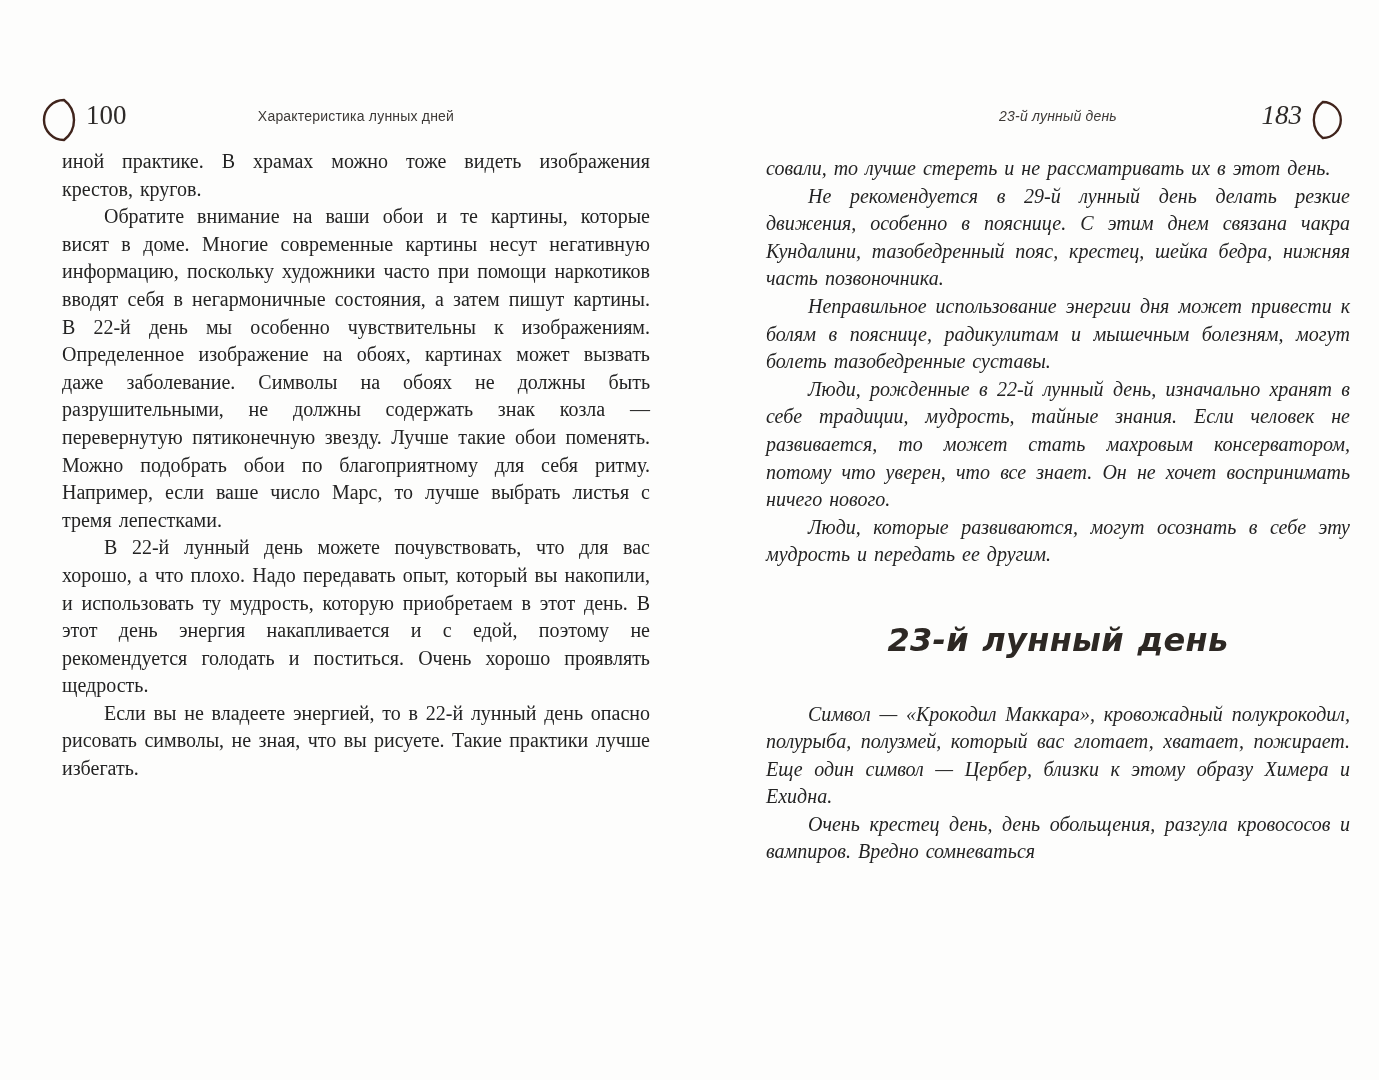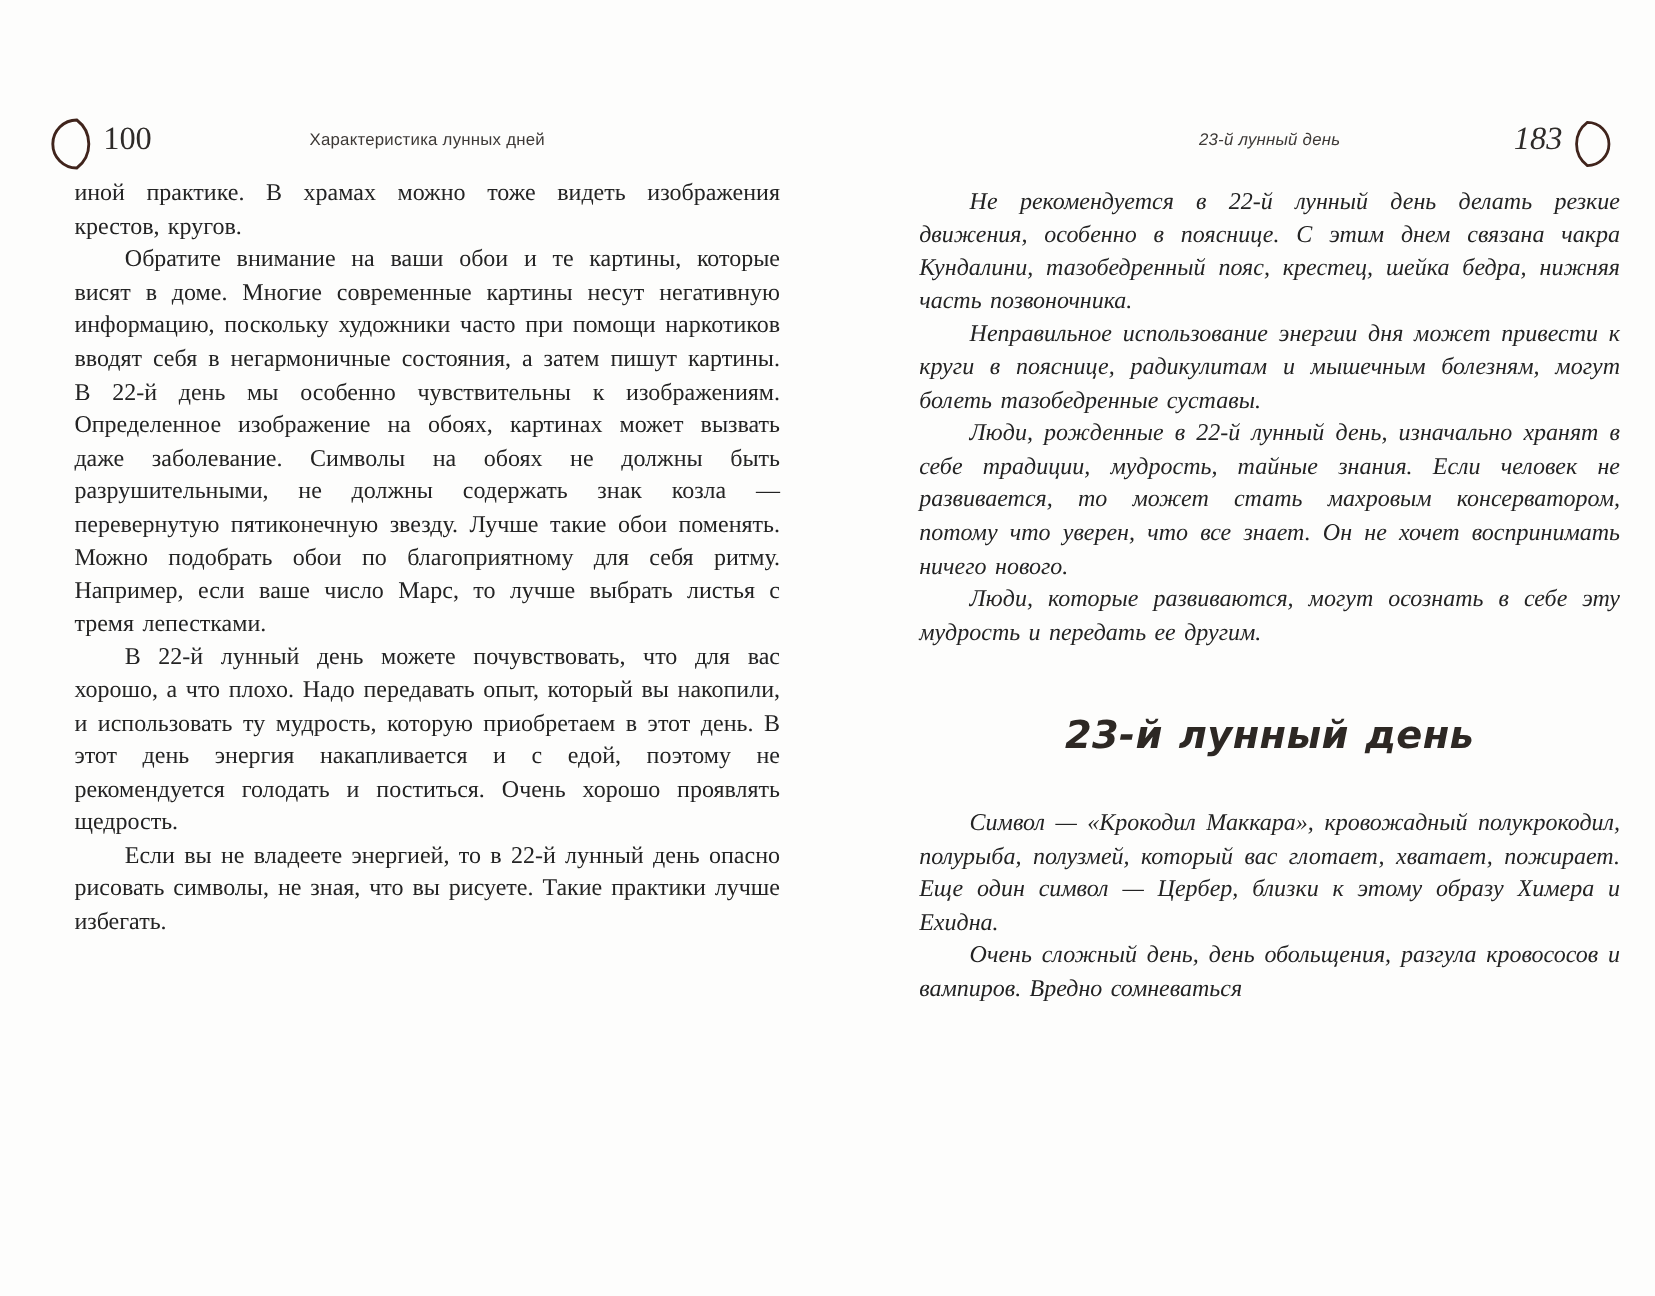--- a/index.html
+++ b/index.html
@@ -101,24 +101,25 @@
     <span class="running-head">23-й лунный день</span>
     <span class="page-number">183</span>
     <span class="moon-icon">
       <svg width="36" height="56" viewBox="0 0 40 48" aria-hidden="true">
         <path d="M 12 4 A 19 19 0 1 1 12 44 A 25 25 0 0 1 12 4 Z" fill="none" stroke="#40241c" stroke-width="2.6"></path>
       </svg>
     </span>
   </div>
   <div class="body-text">
     <div>
-        <p class="para indent">Не рекомендуется в 22-й лунный день делать резкие движения, особенно в пояснице. С этим днем связана чакра Кундалини, тазобедренный пояс, крестец, шейка бедра, нижняя часть позвоночника.</p>
-        <p class="para indent">Неправильное использование энергии дня может привести к круги в пояснице, радикулитам и мышечным болезням, могут болеть тазобедренные суставы.</p>
+        <p class="para">совали, то лучше стереть и не рассматривать их в этот день.</p>
+        <p class="para indent">Не рекомендуется в 29-й лунный день делать резкие движения, особенно в пояснице. С этим днем связана чакра Кундалини, тазобедренный пояс, крестец, шейка бедра, нижняя часть позвоночника.</p>
+        <p class="para indent">Неправильное использование энергии дня может привести к болям в пояснице, радикулитам и мышечным болезням, могут болеть тазобедренные суставы.</p>
         <p class="para indent">Люди, рожденные в 22-й лунный день, изначально хранят в себе традиции, мудрость, тайные знания. Если человек не развивается, то может стать махровым консерватором, потому что уверен, что все знает. Он не хочет воспринимать ничего нового.</p>
         <p class="para indent">Люди, которые развиваются, могут осознать в себе эту мудрость и передать ее другим.</p>
       </div>
     <h2 class="section-heading">23-й лунный день</h2>
     <div>
         <p class="para indent">Символ — «Крокодил Маккара», кровожадный полукрокодил, полурыба, полузмей, который вас глотает, хватает, пожирает. Еще один символ — Цербер, близки к этому образу Химера и Ехидна.</p>
-        <p class="para indent">Очень сложный день, день обольщения, разгула кровососов и вампиров. Вредно сомневаться</p>
+        <p class="para indent">Очень крестец день, день обольщения, разгула кровососов и вампиров. Вредно сомневаться</p>
       </div>
   </div>
 </div>
 
 </body></html>

